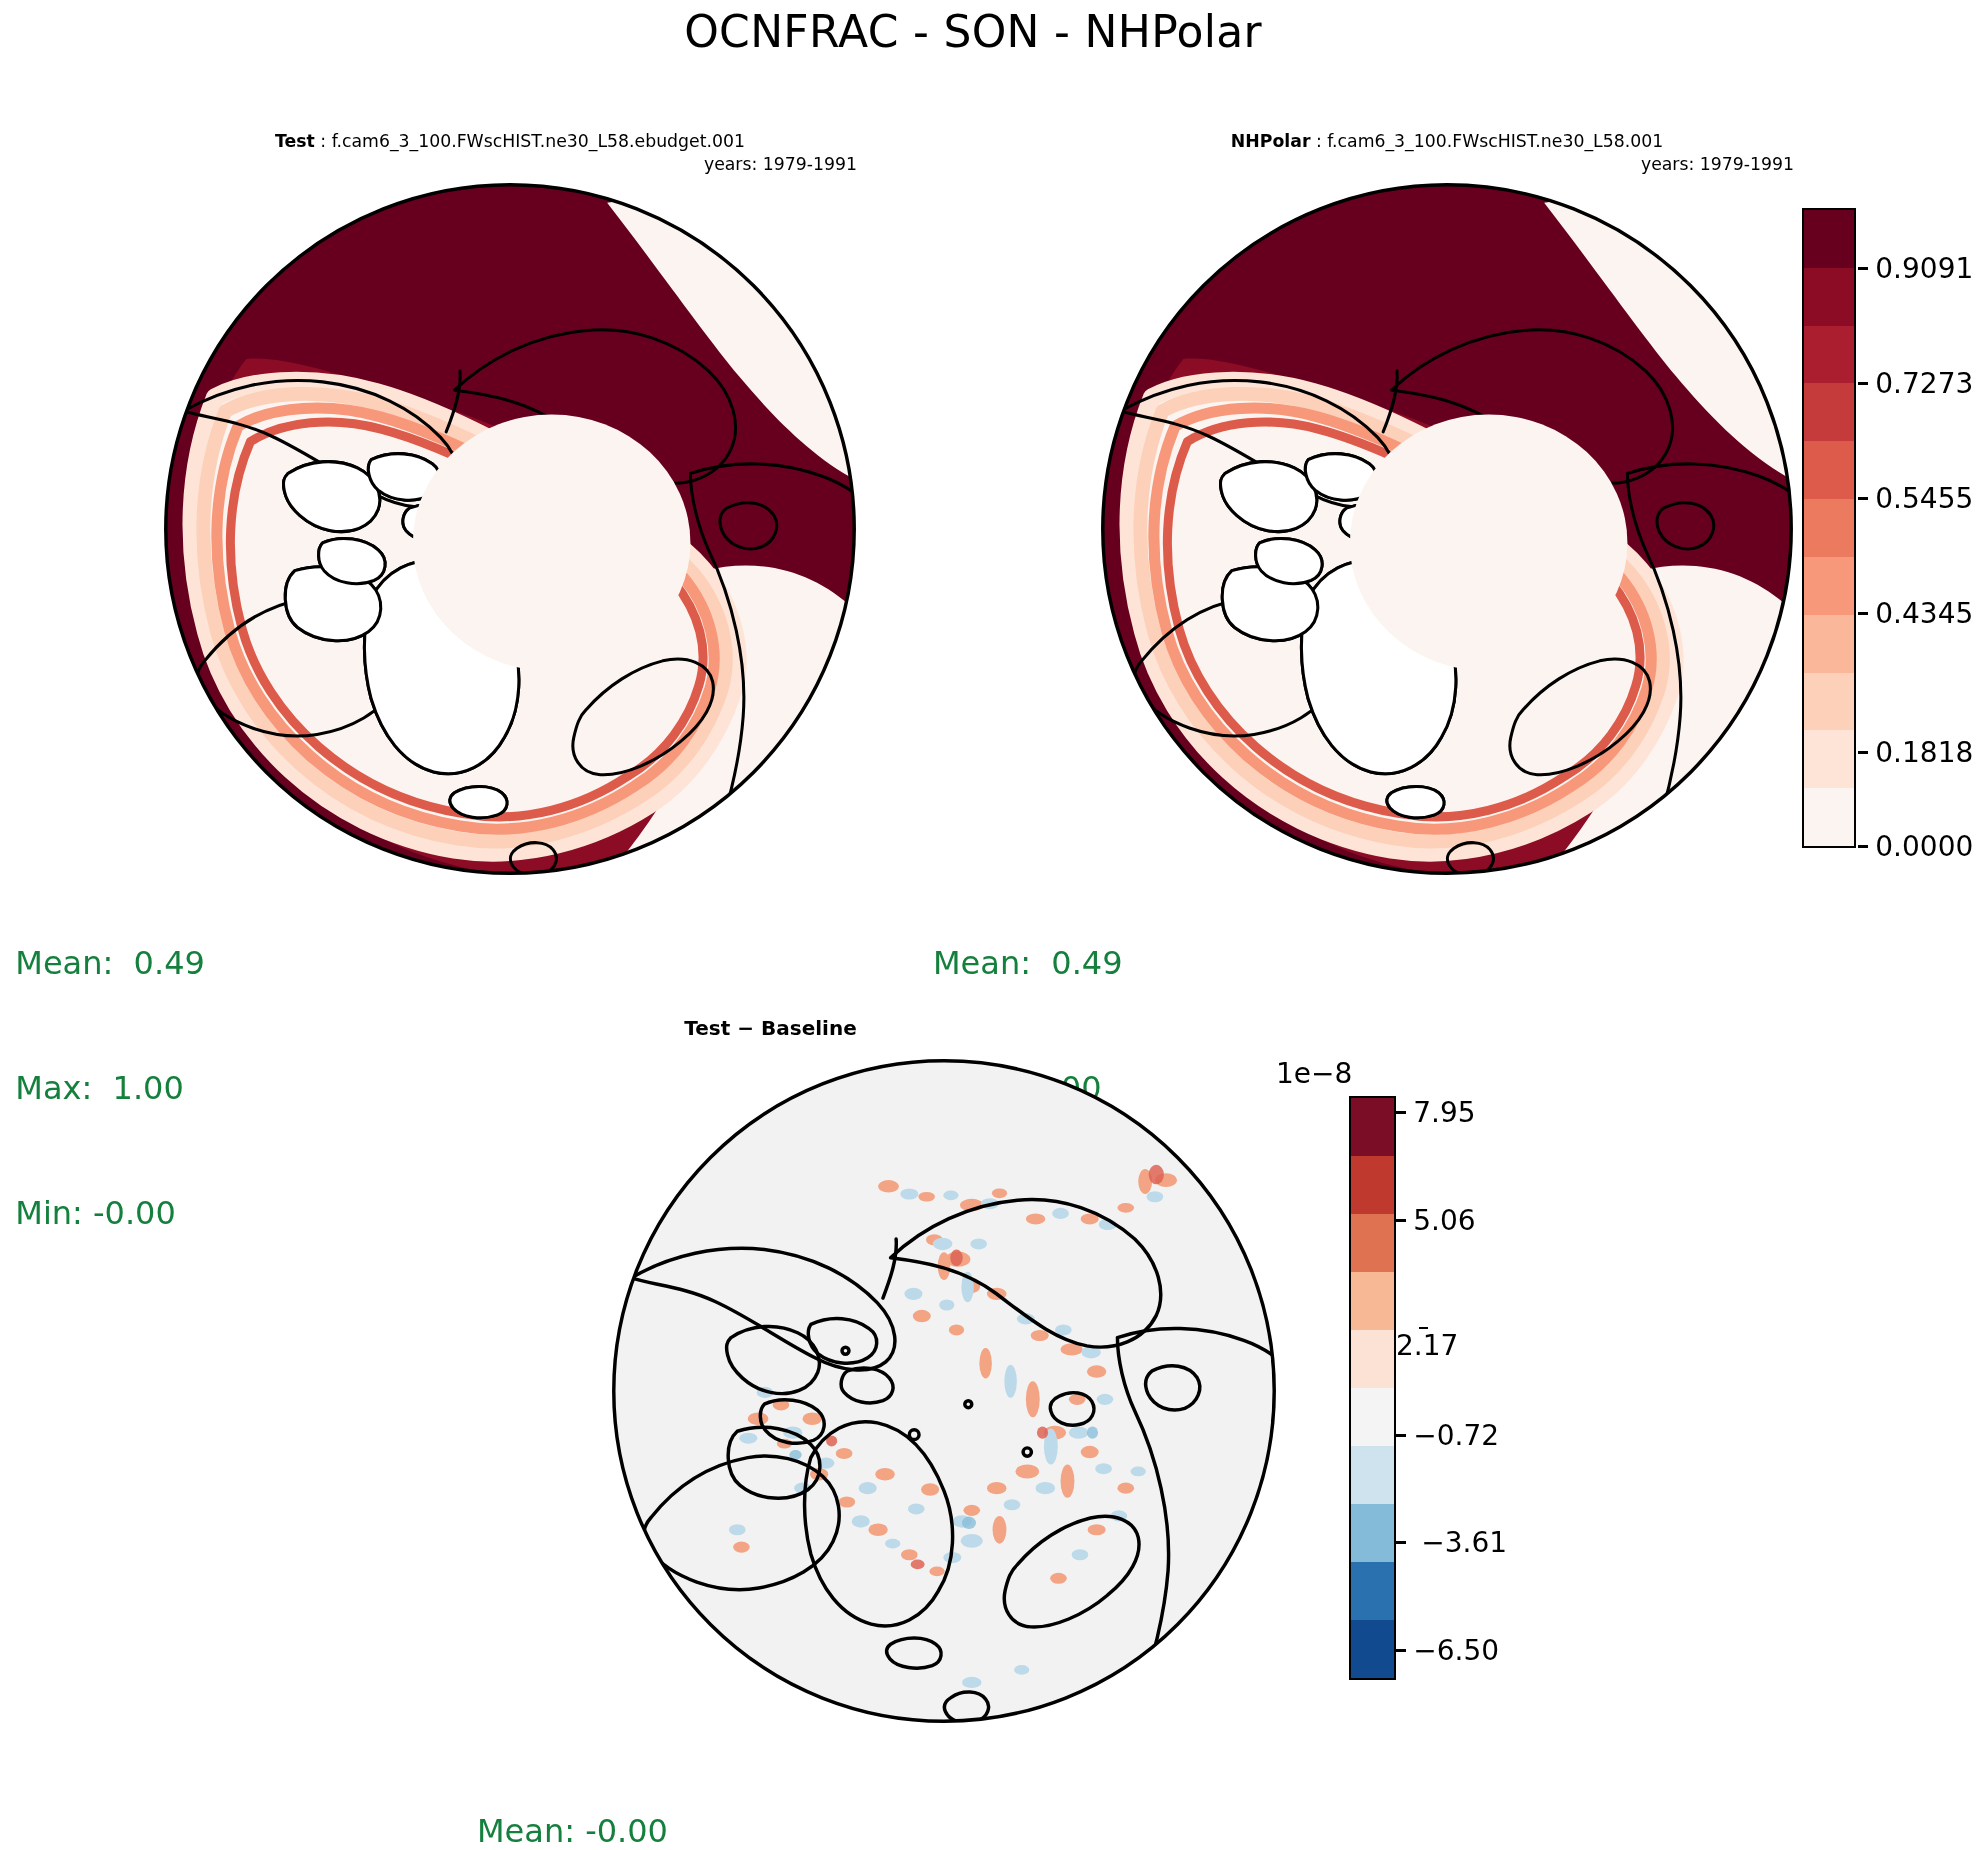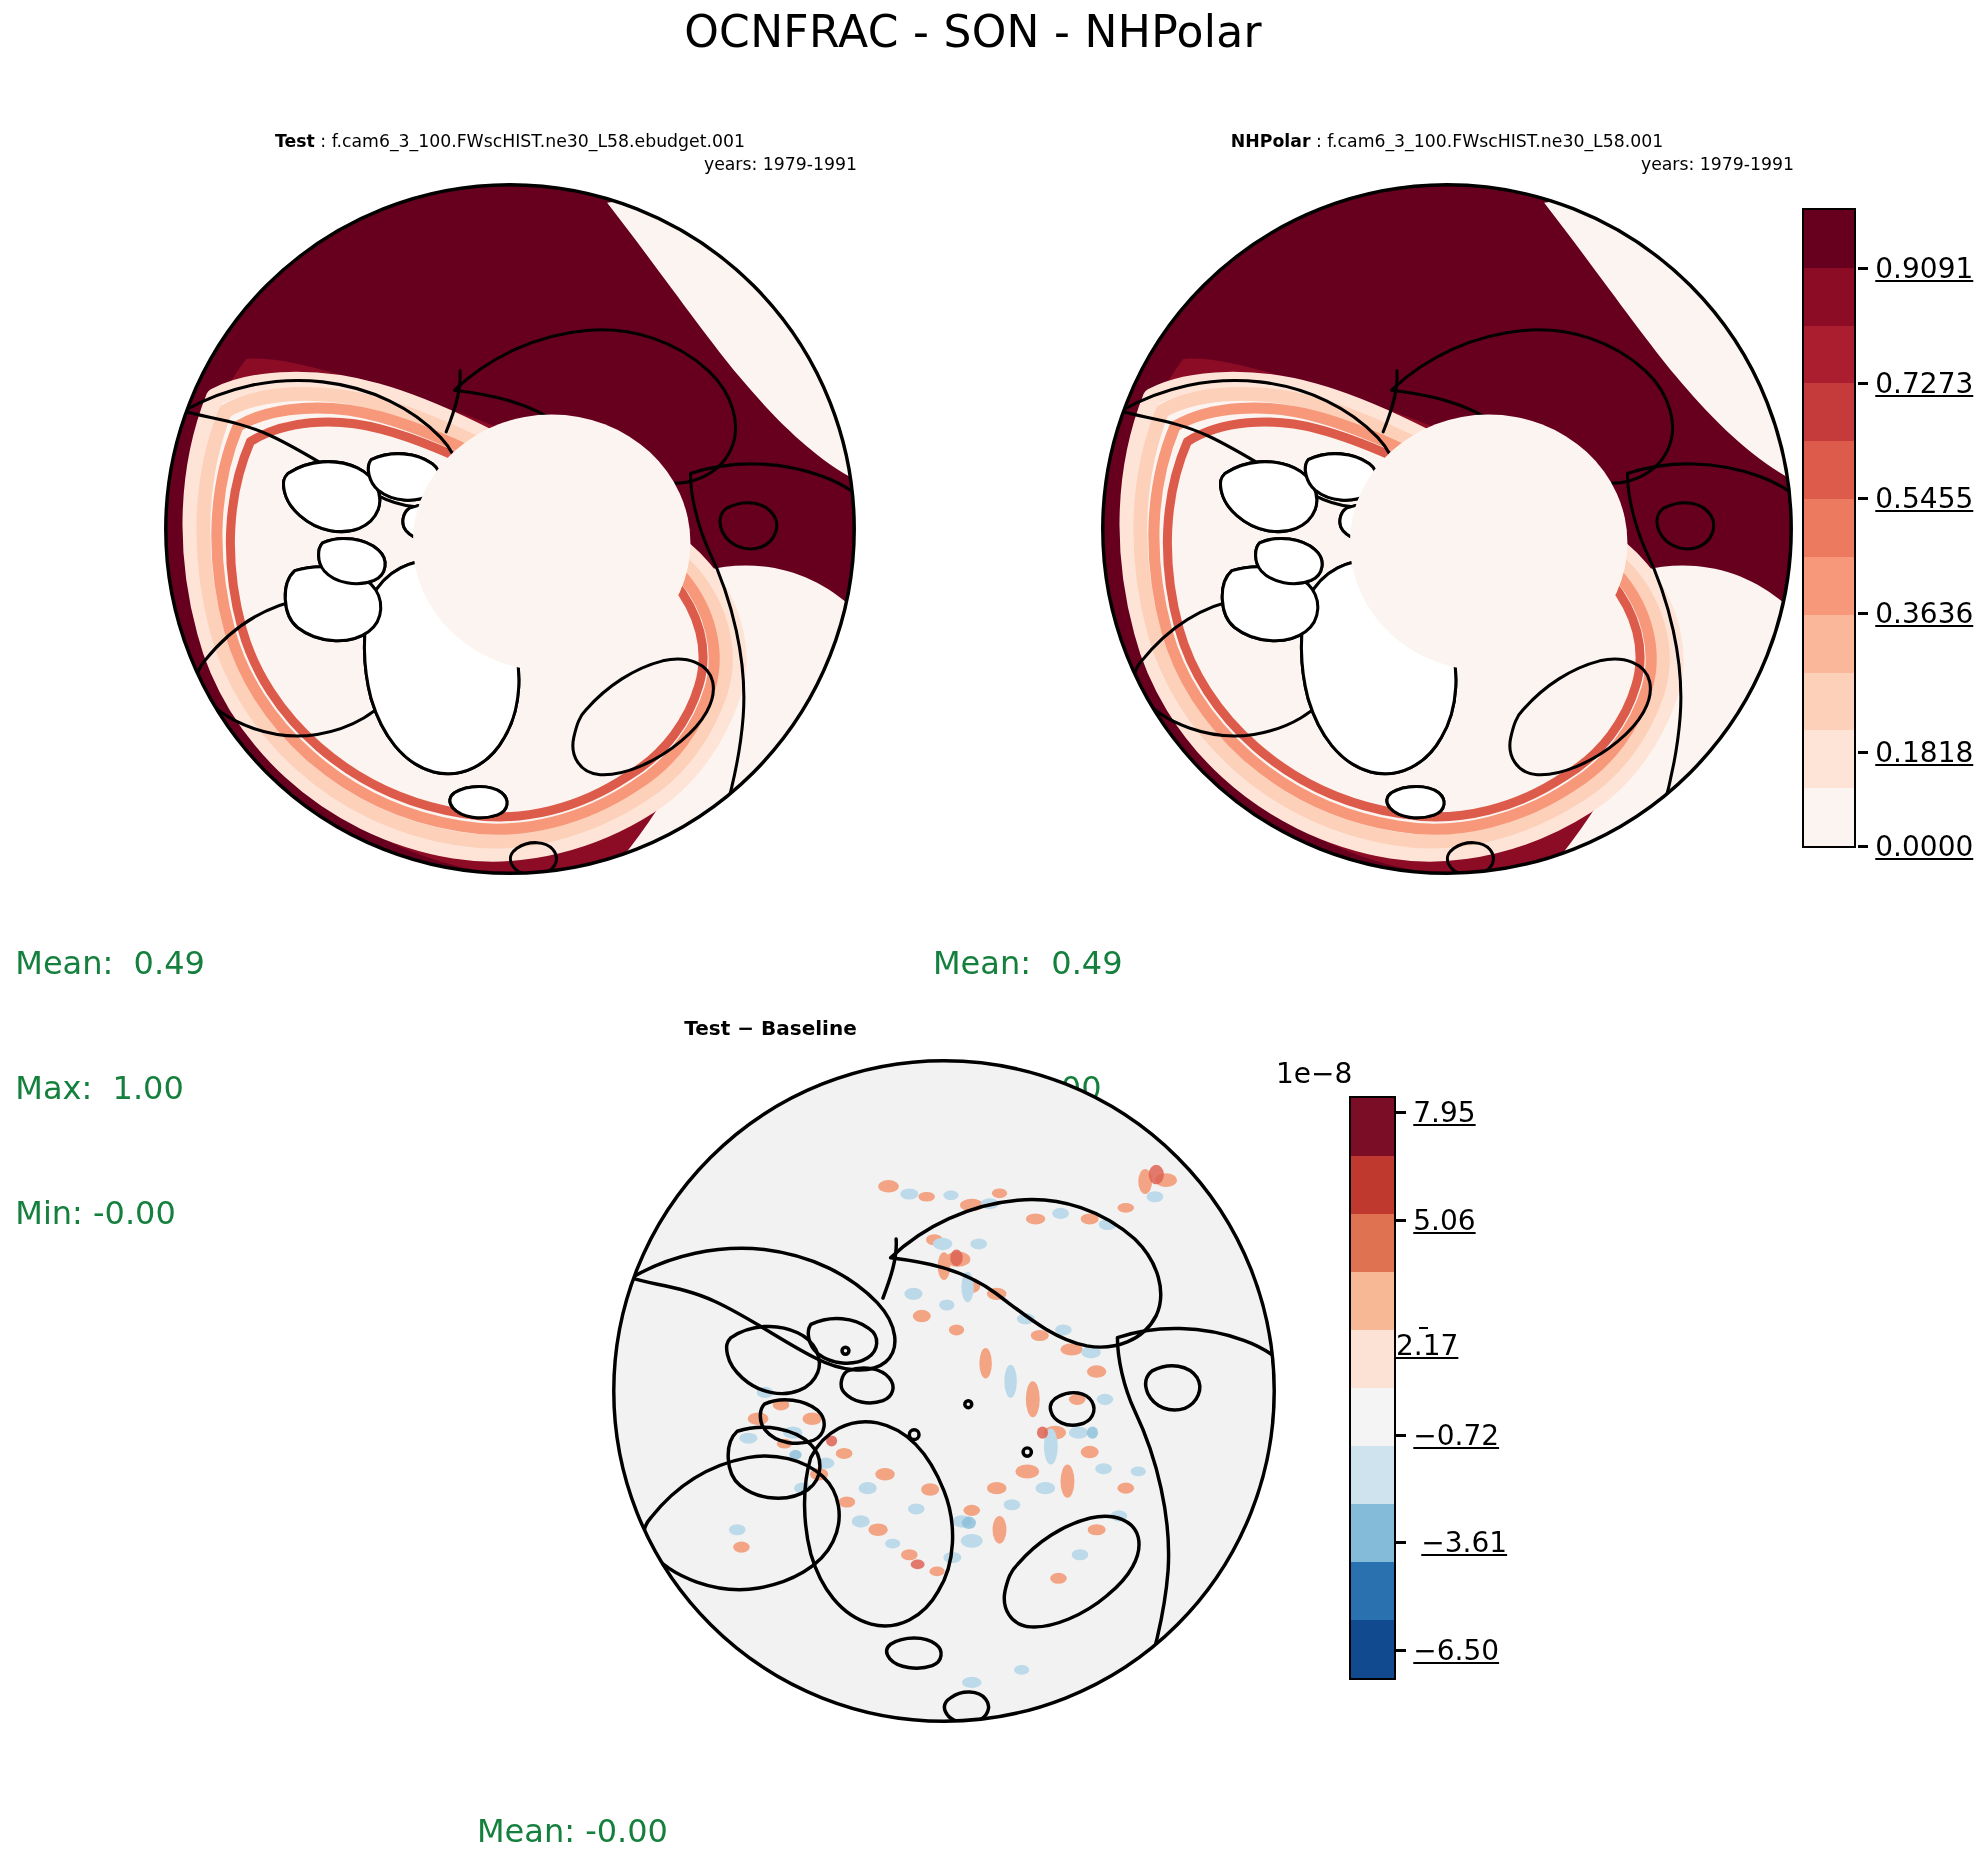--- a/index.html
+++ b/index.html
@@ -108,21 +108,20 @@
   .cbar-tick .dash {
     width: 9.7px;
     height: 2.1px;
     background: #000;
     margin-right: 7.6px;
   }
   .cbar-tick .lbl {
     font-size: 28px;
     color: #000;
     font-family: "DejaVu Sans", sans-serif;
-    text-decoration: underline;
   }
   .cbar-offset {
     position: absolute;
     font-size: 28px;
     color: #000;
     font-family: "DejaVu Sans", sans-serif;
     white-space: nowrap;
   }
 </style>
 </head>
@@ -429,21 +428,21 @@
       <div class="cbar-tick" style="top:159px;">
         <span class="dash"></span>
         <span class="lbl">0.7273</span>
       </div>
       <div class="cbar-tick" style="top:274px;">
         <span class="dash"></span>
         <span class="lbl">0.5455</span>
       </div>
       <div class="cbar-tick" style="top:389px;">
         <span class="dash"></span>
-        <span class="lbl">0.3636</span>
+        <span class="lbl">0.4345</span>
       </div>
       <div class="cbar-tick" style="top:528px;">
         <span class="dash"></span>
         <span class="lbl">0.1818</span>
       </div>
       <div class="cbar-tick" style="top:622px;">
         <span class="dash"></span>
         <span class="lbl">0.0000</span>
       </div>
     </div>

